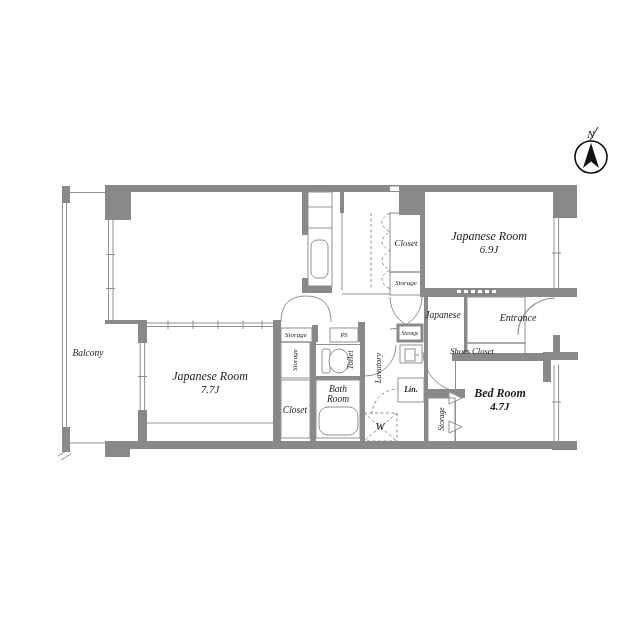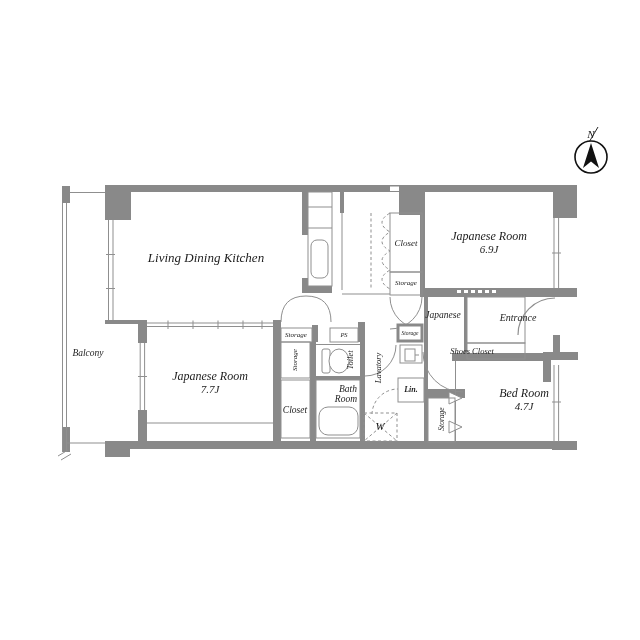--- a/index.html
+++ b/index.html
@@ -8,21 +8,21 @@
   svg{position:absolute;left:0;top:0;}
   .wall{fill:var(--wall);}
   .ln{stroke:var(--line);stroke-width:1;fill:none;}
   .ln2{stroke:var(--line);stroke-width:1.2;fill:none;}
   .wh{fill:#fff;stroke:var(--line);stroke-width:1;}
   .whn{fill:#fff;}
   .dash{stroke:var(--line);stroke-width:1;fill:none;stroke-dasharray:3 2.5;}
   .lbl{position:absolute;font-style:italic;color:var(--text);white-space:nowrap;
        text-align:center;transform:translate(-50%,-50%);line-height:1.2;}
   .v{transform:translate(-50%,-50%) rotate(-90deg);}
-  .wrap{white-space:normal;width:38px;line-height:1.05;text-align:right;}
+  .wrap{white-space:normal;width:38px;line-height:1.05;}
   .two span{display:block;}
   .s13{font-size:13px}.s12{font-size:12px}.s11{font-size:11px}.s10{font-size:10px}
   .s95{font-size:9.5px}.s9{font-size:9px}.s85{font-size:8.5px}.s8{font-size:8px}
   .s75{font-size:7.5px}.s7{font-size:7px}.s65{font-size:6.5px}.s55{font-size:5.5px}
 </style>
 </head>
 <body>
 
 <div class="stage">
   <svg width="640" height="640" viewBox="0 0 640 640">
@@ -170,31 +170,30 @@
       </g>
       <g>
         <line x1="585" y1="149" x2="598" y2="127" stroke="var(--dark)" stroke-width="0.9"></line>
         <circle cx="591" cy="157" r="16" fill="#fff" stroke="var(--dark)" stroke-width="1.6"></circle>
         <path fill="var(--dark)" d="M591 143 L583 168 L591 161.5 L599 168 Z"></path>
       </g>
     </g>
   </svg>
 
   <div class="lbl two s13" style="left:206px;top:258px;">
-    <span class="s13">Living Dining Kitchen</span>
   </div>
   <div class="lbl two s12" style="left:489px;top:243px;">
     <span class="s12">Japanese Room</span>
     <span class="s11">6.9J</span>
   </div>
   <div class="lbl two s12" style="left:210px;top:383px;">
     <span class="s12">Japanese Room</span>
     <span class="s11">7.7J</span>
   </div>
-  <div class="lbl two s12" style="left:524px;top:400px;">
+  <div class="lbl two s12" style="left:500px;top:400px;font-weight:bold;">
     <span class="s12">Bed Room</span>
     <span class="s11">4.7J</span>
   </div>
 
   <div class="lbl s95" style="left:88px;top:314px;margin-top:40px;">Balcony</div>
   <div class="lbl s10" style="left:496px;top:318px;margin-left:22px;">Entrance</div>
   <div class="lbl s85" style="left:472px;top:351px;">Shoes Closet</div>
   <div class="lbl s95" style="left:443px;top:316px;">Japanese</div>
   <div class="lbl s9" style="left:406px;top:243px;">Closet</div>
   <div class="lbl s7" style="left:406px;top:283px;">Storage</div>

